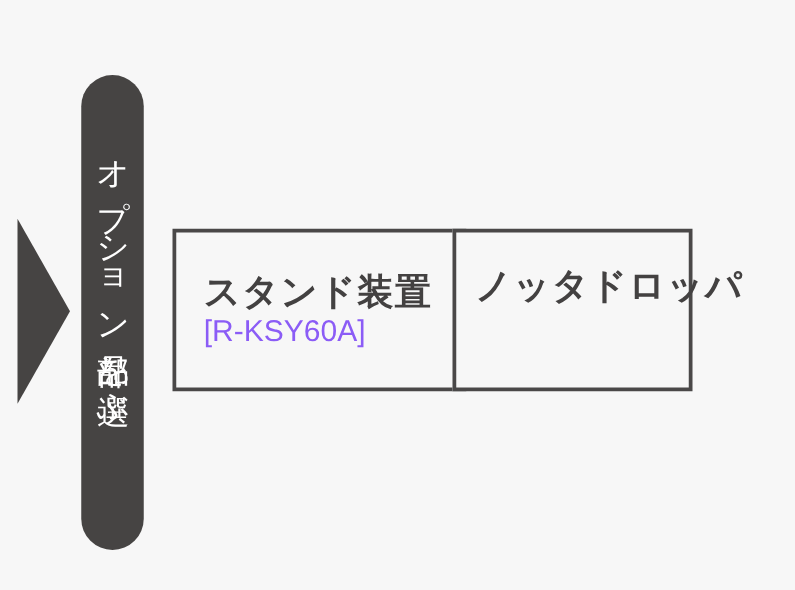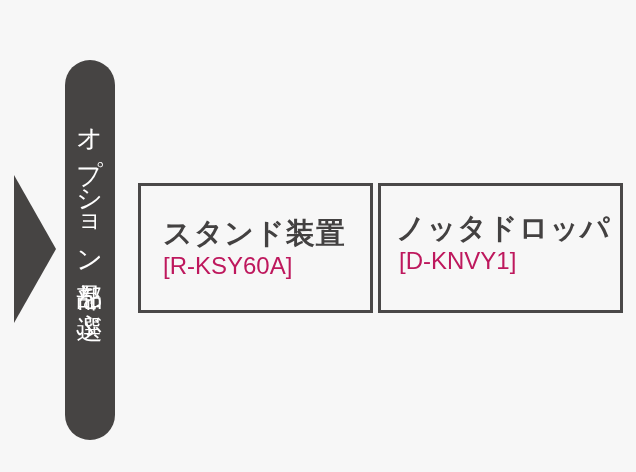--- a/index.html
+++ b/index.html
@@ -19,29 +19,29 @@
     }
     .pill-text {
       writing-mode:vertical-rl; color:#ffffff; font-size:26px; letter-spacing:1px;
       margin-top:50px; line-height:50px;
     }
     .card {
       position:absolute; top:183px; height:130px; box-sizing:border-box;
       border:3px solid #4a4848; background:#f7f7f7;
     }
     .card1 { left:138px; width:235px; }
-    .card2 { left:378px; width:245px; }
+    .card2 { left:362px; width:192px; }
     .title {
       font-weight:bold; font-size:29px; letter-spacing:1px; color:#434141;
       position:absolute; white-space:nowrap;
     }
     .card1 .title { left:22px; top:28px; }
     .card2 .title { left:15px; top:23px; }
     .model {
-      position:absolute; font-size:24px; color:#be185d; white-space:nowrap; font-weight:300;
+      position:absolute; font-size:24px; color:#8b5cf6; white-space:nowrap; font-weight:300;
       font-family:"Liberation Sans", sans-serif;
     }
     .card1 .model { left:22px; top:66px; }
     .card2 .model { left:18px; top:61px; }
     .note {
       position:absolute; left:18px; top:97px; font-size:19px; color:#434141; white-space:nowrap;
     }
   </style>
 </head>
 <body>
@@ -52,14 +52,13 @@
   <span class="pill-text">オプション部品を選ぶ</span>
 </div>
 
 <div class="card card1">
   <div class="title">スタンド装置</div>
   <div class="model">[R-KSY60A]</div>
 </div>
 
 <div class="card card2">
   <div class="title">ノッタドロッパ</div>
-  <div class="model">[D-KNVY1]</div>
 </div>
 
 </body></html>

